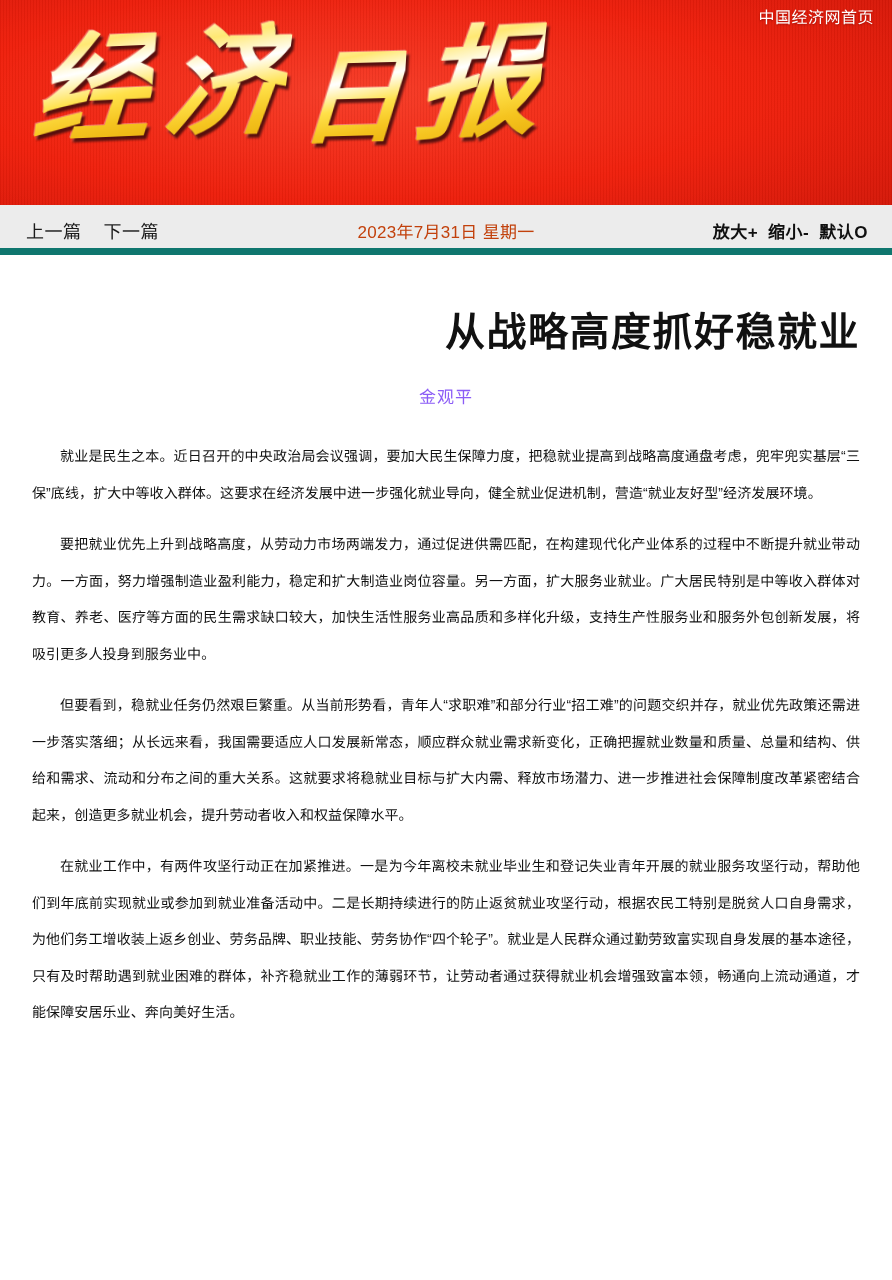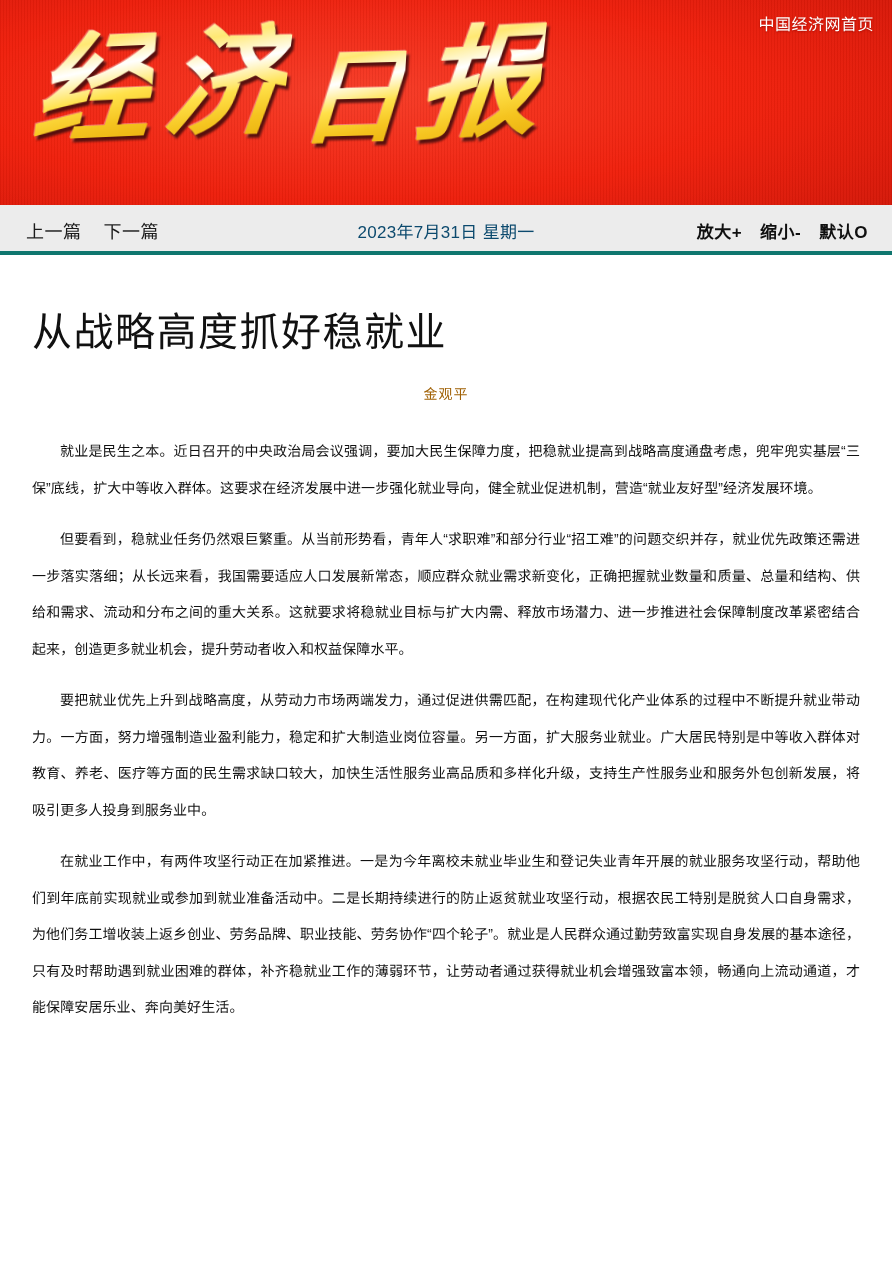--- a/index.html
+++ b/index.html
@@ -48,21 +48,21 @@
     inset: 0;
     background: radial-gradient(ellipse 95% 120% at 40% 45%,
         rgba(255,255,255,0.10) 0%,
         rgba(255,255,255,0.0) 45%,
         rgba(90,0,0,0.22) 100%);
     pointer-events: none;
   }
 
   .home-link {
     position: absolute;
-    top: 15px;
+    top: 8px;
     right: 18px;
     z-index: 5;
     color: #ffffff;
     font-size: 16px;
     letter-spacing: 0.5px;
     line-height: 20px;
     text-shadow: 0 1px 2px rgba(120,0,0,0.55);
     cursor: pointer;
     margin-left: 20px;
   }
@@ -102,21 +102,21 @@
   .logo-char.c2 { transform: skewX(-8deg) rotate(-1deg) translateY(-6px); font-size: 120px; }
   .logo-char.c3 { transform: skewX(-5deg) rotate(-1.5deg) translateY(2px); font-size: 104px; }
   .logo-char.c4 { transform: skewX(-9deg) rotate(-3deg) translateY(-4px); font-size: 122px; }
 
   
   .toolbar {
     position: relative;
     width: 892px;
     height: 50px;
     background: #ececec;
-    border-bottom: 4px solid #0f766e;
+    border-bottom: 7px solid #0f766e;
     box-sizing: border-box;
   }
   .toolbar-left {
     position: absolute;
     left: 26px;
     top: 0;
     height: 50px;
     display: flex;
     align-items: center;
     gap: 22px;
@@ -130,61 +130,61 @@
   .toolbar-center {
     position: absolute;
     left: 0;
     right: 0;
     top: 0;
     height: 50px;
     display: flex;
     align-items: center;
     justify-content: center;
     font-size: 17px;
-    color: #0c4a6e;
+    color: #c2410c;
     letter-spacing: 0.3px;
   }
   .toolbar-right {
     position: absolute;
     right: 24px;
     top: 0;
     height: 50px;
     display: flex;
     align-items: center;
-    gap: 18px;
+    gap: 10px;
   }
   .toolbar-right span {
     font-size: 17px;
     font-weight: 700;
     color: #101010;
     letter-spacing: 0.5px;
     cursor: pointer;
   }
 
   
   .article {
     position: relative;
     width: 892px;
     padding: 0 32px;
     box-sizing: border-box;
   }
   .article-title {
     margin: 52px 0 0 0;
-    text-align: left;
+    text-align: right;
     font-size: 40px;
-    font-weight: 400;
+    font-weight: 700;
     color: #111111;
     letter-spacing: 1.5px;
     line-height: 1.25;
   }
   .article-author {
     margin: 26px 0 0 0;
     text-align: center;
-    font-size: 14px;
-    color: #a16207;
+    font-size: 17px;
+    color: #8b5cf6;
     letter-spacing: 1px;
   }
   .article-body {
     margin-top: 30px;
   }
   .article-body p {
     margin: 0 0 15px 0;
     text-indent: 2em;
     font-size: 14px;
     line-height: 36.5px;
@@ -224,19 +224,19 @@
     <span>默认O</span>
   </div>
 </nav>
 
 <main class="article">
   <h1 class="article-title">从战略高度抓好稳就业</h1>
   <div class="article-author">金观平</div>
 
   <section class="article-body">
     <p>就业是民生之本。近日召开的中央政治局会议强调，要加大民生保障力度，把稳就业提高到战略高度通盘考虑，兜牢兜实基层“三保”底线，扩大中等收入群体。这要求在经济发展中进一步强化就业导向，健全就业促进机制，营造“就业友好型”经济发展环境。</p>
+    <p>要把就业优先上升到战略高度，从劳动力市场两端发力，通过促进供需匹配，在构建现代化产业体系的过程中不断提升就业带动力。一方面，努力增强制造业盈利能力，稳定和扩大制造业岗位容量。另一方面，扩大服务业就业。广大居民特别是中等收入群体对教育、养老、医疗等方面的民生需求缺口较大，加快生活性服务业高品质和多样化升级，支持生产性服务业和服务外包创新发展，将吸引更多人投身到服务业中。</p>
     <p>但要看到，稳就业任务仍然艰巨繁重。从当前形势看，青年人“求职难”和部分行业“招工难”的问题交织并存，就业优先政策还需进一步落实落细；从长远来看，我国需要适应人口发展新常态，顺应群众就业需求新变化，正确把握就业数量和质量、总量和结构、供给和需求、流动和分布之间的重大关系。这就要求将稳就业目标与扩大内需、释放市场潜力、进一步推进社会保障制度改革紧密结合起来，创造更多就业机会，提升劳动者收入和权益保障水平。</p>
-    <p>要把就业优先上升到战略高度，从劳动力市场两端发力，通过促进供需匹配，在构建现代化产业体系的过程中不断提升就业带动力。一方面，努力增强制造业盈利能力，稳定和扩大制造业岗位容量。另一方面，扩大服务业就业。广大居民特别是中等收入群体对教育、养老、医疗等方面的民生需求缺口较大，加快生活性服务业高品质和多样化升级，支持生产性服务业和服务外包创新发展，将吸引更多人投身到服务业中。</p>
     <p>在就业工作中，有两件攻坚行动正在加紧推进。一是为今年离校未就业毕业生和登记失业青年开展的就业服务攻坚行动，帮助他们到年底前实现就业或参加到就业准备活动中。二是长期持续进行的防止返贫就业攻坚行动，根据农民工特别是脱贫人口自身需求，为他们务工增收装上返乡创业、劳务品牌、职业技能、劳务协作“四个轮子”。就业是人民群众通过勤劳致富实现自身发展的基本途径，只有及时帮助遇到就业困难的群体，补齐稳就业工作的薄弱环节，让劳动者通过获得就业机会增强致富本领，畅通向上流动通道，才能保障安居乐业、奔向美好生活。</p>
 
   </section>
 
 </main>
 
 </body></html>

